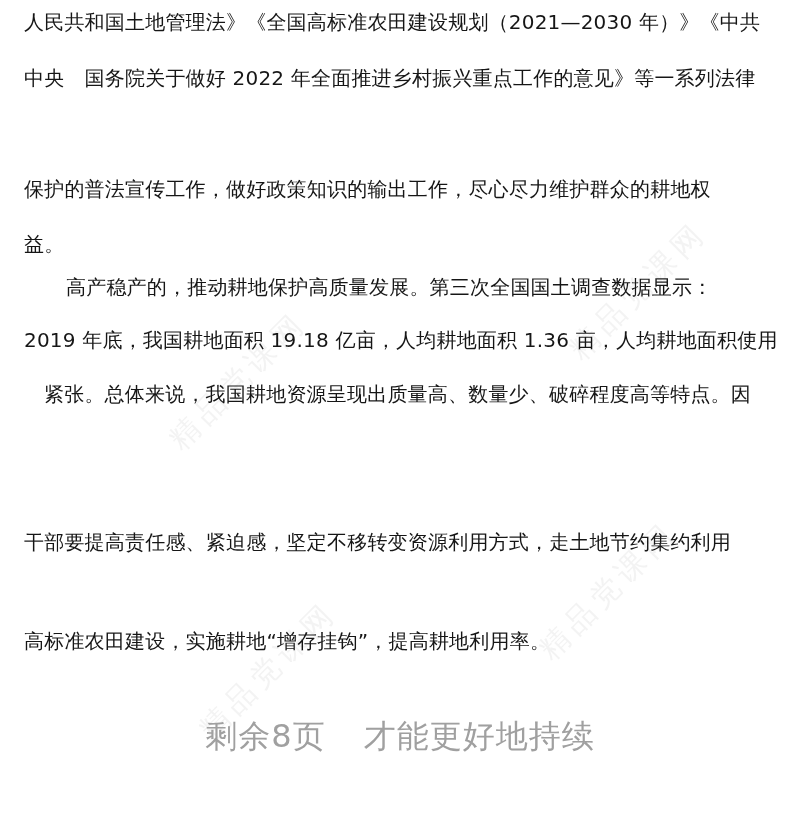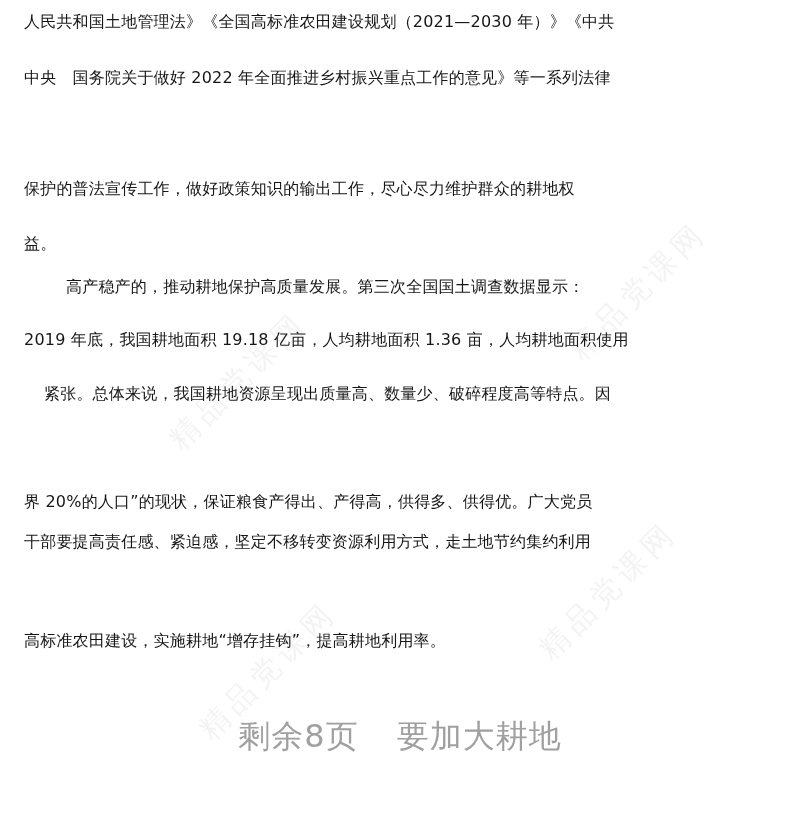--- a/index.html
+++ b/index.html
@@ -18,21 +18,21 @@
     .page {
       position: absolute;
       left: 0;
       top: 0;
       width: 800px;
       height: 814px;
     }
     .line {
       position: absolute;
       left: 24px;
-      font-size: 16px;
+      font-size: 20px;
       line-height: 28px;
       white-space: nowrap;
       letter-spacing: 0.2px;
       color: #161616;
     }
     .line.indent {
       left: 66px;
     }
     .watermark {
       position: absolute;
@@ -71,20 +71,19 @@
   <div class="watermark" style="left:190px; top:720px;">精品党课网</div>
   <div class="watermark" style="left:530px; top:640px;">精品党课网</div>
 
   <div class="line" style="top:8px;">人民共和国土地管理法》《全国高标准农田建设规划（2021—2030 年）》《中共</div>
   <div class="line" style="top:64px;">中央　国务院关于做好 2022 年全面推进乡村振兴重点工作的意见》等一系列法律</div>
   <div class="line" style="top:175px;">保护的普法宣传工作，做好政策知识的输出工作，尽心尽力维护群众的耕地权</div>
   <div class="line" style="top:230px;">益。</div>
   <div class="line indent" style="top:273px;">高产稳产的，推动耕地保护高质量发展。第三次全国国土调查数据显示：</div>
   <div class="line" style="top:326px;">2019 年底，我国耕地面积 19.18 亿亩，人均耕地面积 1.36 亩，人均耕地面积使用</div>
   <div class="line" style="top:380px;margin-left:20px;">紧张。总体来说，我国耕地资源呈现出质量高、数量少、破碎程度高等特点。因</div>
-  <div class="line" style="top:488px;">界 20%的人口”的现状，保证粮食产得出、产得高，供得多、供得优。广大党员</div>
   <div class="line" style="top:528px;">干部要提高责任感、紧迫感，坚定不移转变资源利用方式，走土地节约集约利用</div>
   <div class="line" style="top:627px;">高标准农田建设，实施耕地“增存挂钩”，提高耕地利用率。</div>
 
   <div class="more">
-    <span>剩余8页</span><span class="gap"></span><span>要加大耕地</span>
+    <span>剩余8页</span><span class="gap"></span><span>才能更好地持续</span>
   </div>
 </div>
 
 </body></html>

